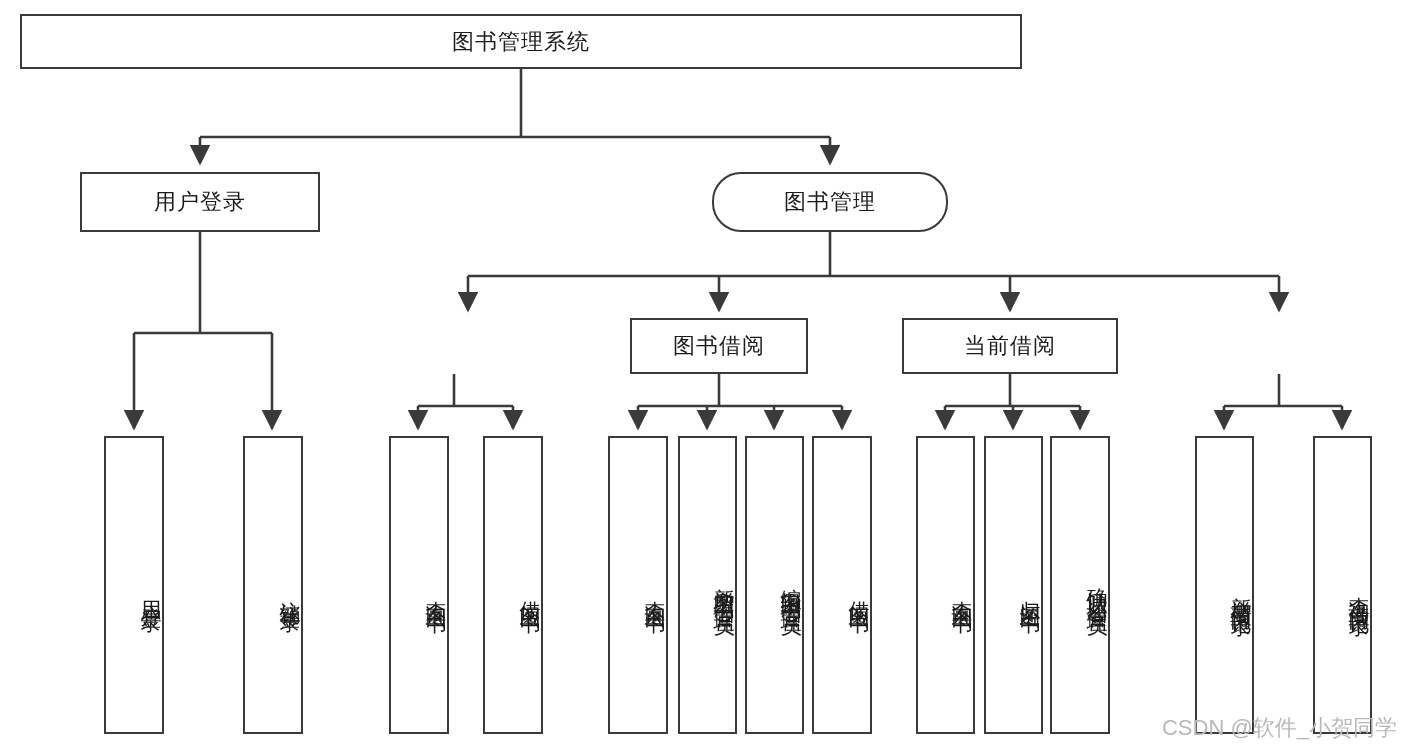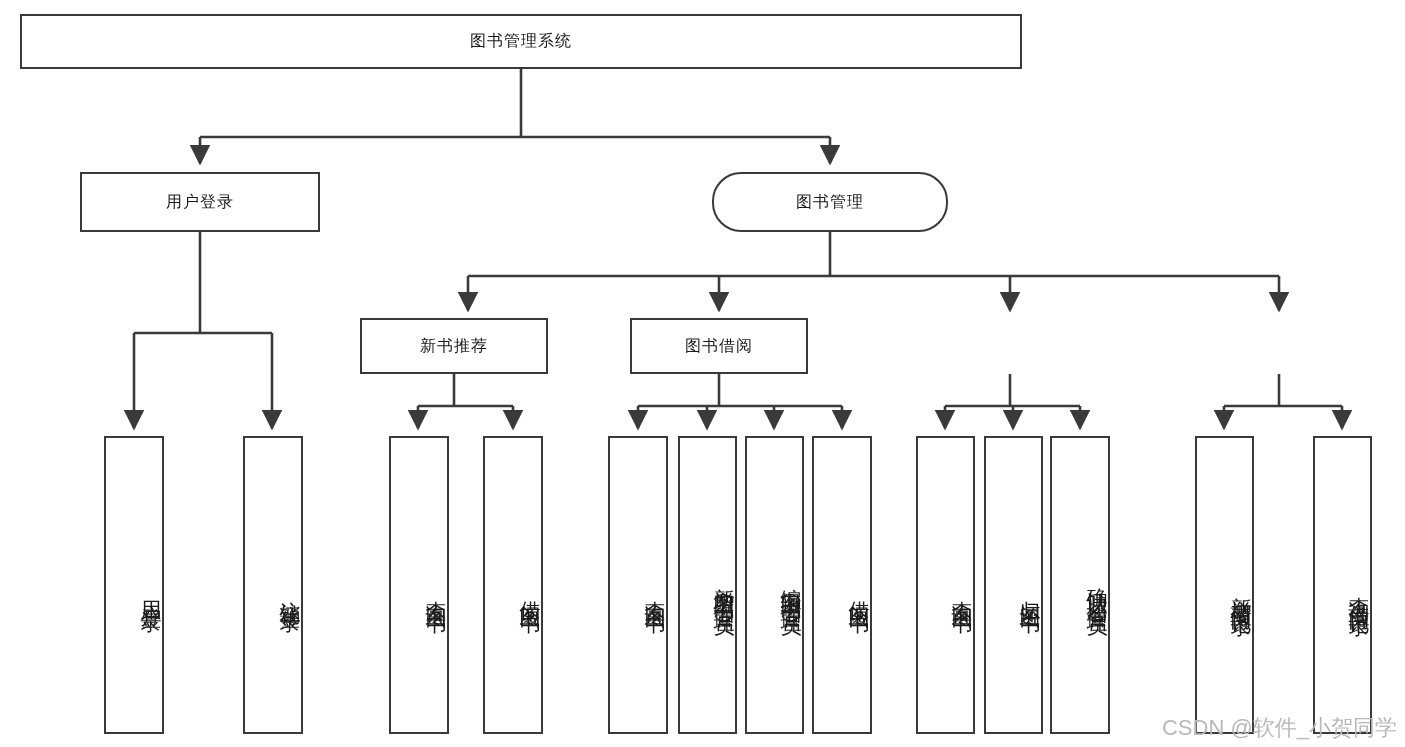--- a/index.html
+++ b/index.html
@@ -31,21 +31,21 @@
     box-sizing: border-box;
     background: #ffffff;
     border: 2.4px solid #3a3a3a;
     display: flex;
     align-items: center;
     justify-content: center;
     color: #1b1b1b;
     z-index: 2;
   }
   .node.h {
-    font-size: 16px;
+    font-size: 22px;
     letter-spacing: 1px;
   }
   .node.v {
     font-size: 21px;
     writing-mode: vertical-rl;
     text-orientation: upright;
     letter-spacing: 4px;
     align-items: flex-start;
     justify-content: center;
     padding-top: 14px;
@@ -130,25 +130,25 @@
     <span class="label">图书管理系统</span>
   </div>
 
   <div class="node h" style="left:80px; top:172px; width:240px; height:60px;">
     <span class="label">用户登录</span>
   </div>
   <div class="node h" style="left:712px; top:172px; width:236px; height:60px;border-radius:29px;">
     <span class="label">图书管理</span>
   </div>
 
-  <div class="node h" style="left:360px; top:318px; width:188px; height:56px;">
-    <span class="label">新书推荐</span>
-  </div>
   <div class="node h" style="left:630px; top:318px; width:178px; height:56px;">
     <span class="label">图书借阅</span>
+  </div>
+  <div class="node h" style="left:902px; top:318px; width:216px; height:56px;">
+    <span class="label">当前借阅</span>
   </div>
 
   <div class="node v" style="left:104px; top:436px; width:60px; height:298px;">
     <span class="label">用户登录</span>
   </div>
   <div class="node v" style="left:243px; top:436px; width:60px; height:298px;">
     <span class="label">注销登录</span>
   </div>
 
   <div class="node v" style="left:389px; top:436px; width:60px; height:298px;">

